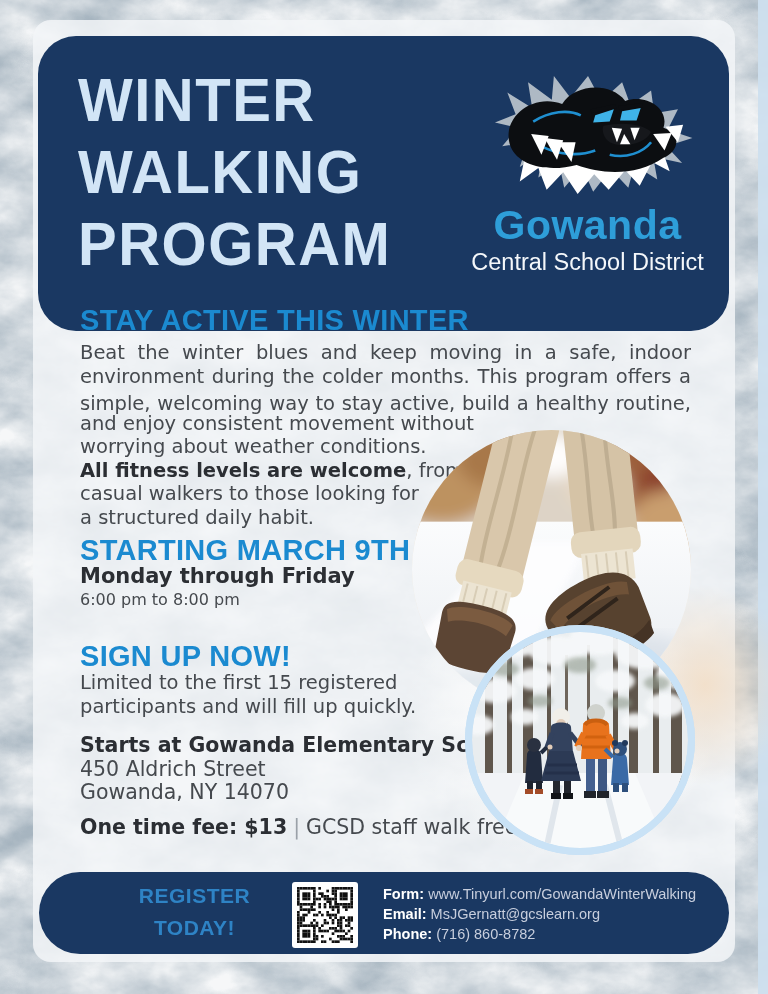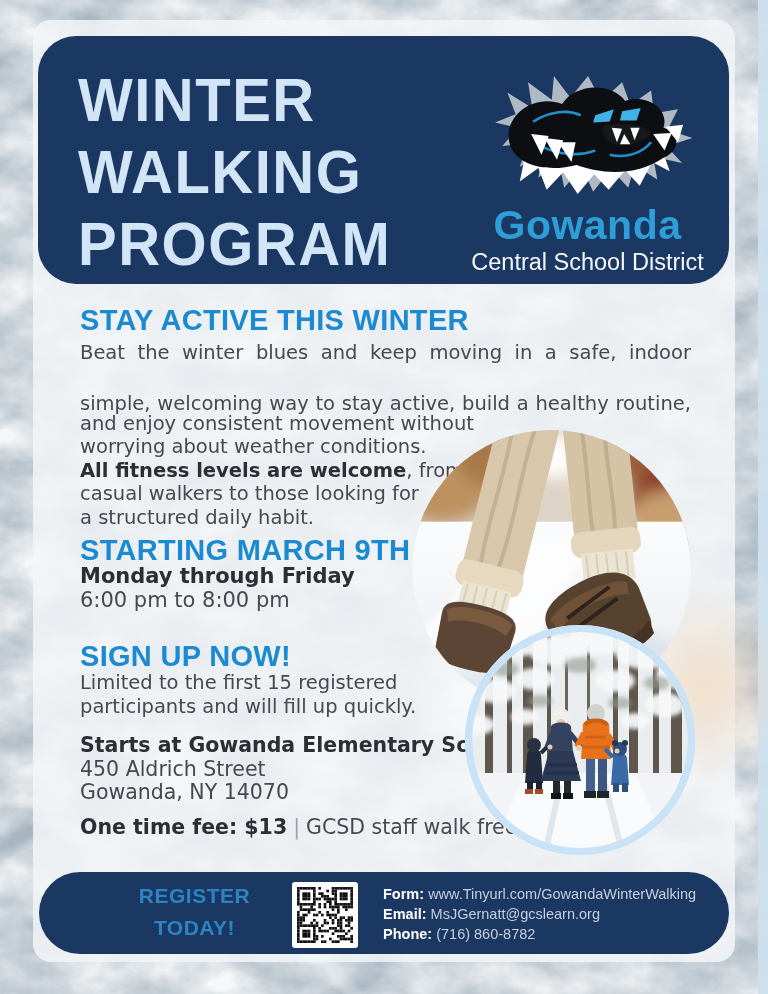--- a/index.html
+++ b/index.html
@@ -9,38 +9,38 @@
   .bg-svg{position:absolute;left:0;top:0;}
   .edge-strip-right{position:absolute;right:0;top:0;width:10px;height:994px;
        background:rgba(205,223,238,0.95);}
   .panel{position:absolute;left:33px;top:20px;width:702px;height:942px;
        background:rgba(243,246,248,0.84);border-radius:18px;}
   .soft-blob-white{position:absolute;left:400px;top:580px;width:320px;height:280px;
        background:radial-gradient(closest-side,rgba(252,252,251,0.95),rgba(252,252,251,0));}
   .soft-blob-cream{position:absolute;left:620px;top:585px;width:170px;height:200px;
        background:radial-gradient(closest-side,rgba(242,222,199,0.9),rgba(242,222,199,0));}
   
-  .header-card{position:absolute;left:38px;top:36px;width:691px;height:248px;
+  .header-card{position:absolute;left:38px;top:36px;width:691px;height:295px;
        background:#1a3862;border-radius:38px;}
   .title{position:absolute;left:40px;top:28px;line-height:68px;
        font-family:"Liberation Sans",sans-serif;font-weight:700;font-size:58px;
        letter-spacing:1.5px;transform:scaleY(1.06);transform-origin:top left;}
   .logo-wrap{position:absolute;left:402px;top:38px;width:295px;text-align:center;}
   .logo-name{font-family:"Liberation Sans",sans-serif;font-weight:700;font-size:41px;
        letter-spacing:.5px;margin-top:2px;}
   .logo-sub{font-family:"Liberation Sans",sans-serif;font-weight:400;font-size:23.5px;
        color:#f4f7fa;}
   
   .h-blue{position:absolute;left:80px;font-family:"Liberation Sans",sans-serif;
        font-weight:700;font-size:29px;letter-spacing:.3px;line-height:1.15;}
   .body-line{position:absolute;left:80px;font-size:19.5px;line-height:23.5px;color:#45494e;}
   .wide{width:611px;text-align:justify;text-align-last:justify;}
   .b{font-weight:700;color:#2b2e33;}
   .sub-bold{position:absolute;left:80px;font-size:21px;font-weight:700;color:#2b2e33;line-height:24px;}
-  .sub-reg{position:absolute;left:80px;font-size:21px;color:#45494e;line-height:24px;}
+  .sub-reg{position:absolute;left:80px;font-size:16px;color:#45494e;line-height:24px;}
   .fee-div{color:#9aa1a8;font-weight:400;padding:0 6px;}
   .fee-rest{font-weight:400;color:#45494e;}
   
   .photo-boots{position:absolute;left:412px;top:430px;width:279px;height:279px;}
   .photo-family{position:absolute;left:465px;top:625px;width:230px;height:230px;}
   
   .footer-pill{position:absolute;left:39px;top:872px;width:690px;height:82px;
        background:#1a3862;border-radius:41px;}
   .cta{position:absolute;left:58px;top:8px;width:195px;text-align:center;
        font-family:"Liberation Sans",sans-serif;font-weight:700;font-size:21px;
@@ -103,20 +103,21 @@
         <polygon fill="#ffffff" points="168,58 179,74 186,57"></polygon>
         <polygon fill="#ffffff" points="180,51 192,66 197,49"></polygon>
       </svg>
       <div class="logo-name" style="color:#2e9ed9">Gowanda</div>
       <div class="logo-sub">Central School District</div>
     </div>
   </div>
 
   <div class="h-blue" style="top:304px;color:#1b8ad0">STAY ACTIVE THIS WINTER</div>
   <div class="body-line wide" style="top:341px">Beat the winter blues and keep moving in a safe, indoor</div>
+  <div class="body-line wide" style="top:364.5px">environment during the colder months. This program offers a</div>
   <div class="body-line wide" style="top:392px">simple, welcoming way to stay active, build a healthy routine,</div>
   <div class="body-line" style="top:411.5px">and enjoy consistent movement without</div>
   <div class="body-line" style="top:435px">worrying about weather conditions.</div>
   <div class="body-line" style="top:458.5px"><span class="b">All fitness levels are welcome</span><span>, from</span></div>
   <div class="body-line" style="top:482px">casual walkers to those looking for</div>
   <div class="body-line" style="top:505.5px">a structured daily habit.</div>
 
   <div class="photo-boots">
     <svg width="279" height="279" viewBox="0 0 280 280">
       <defs>

